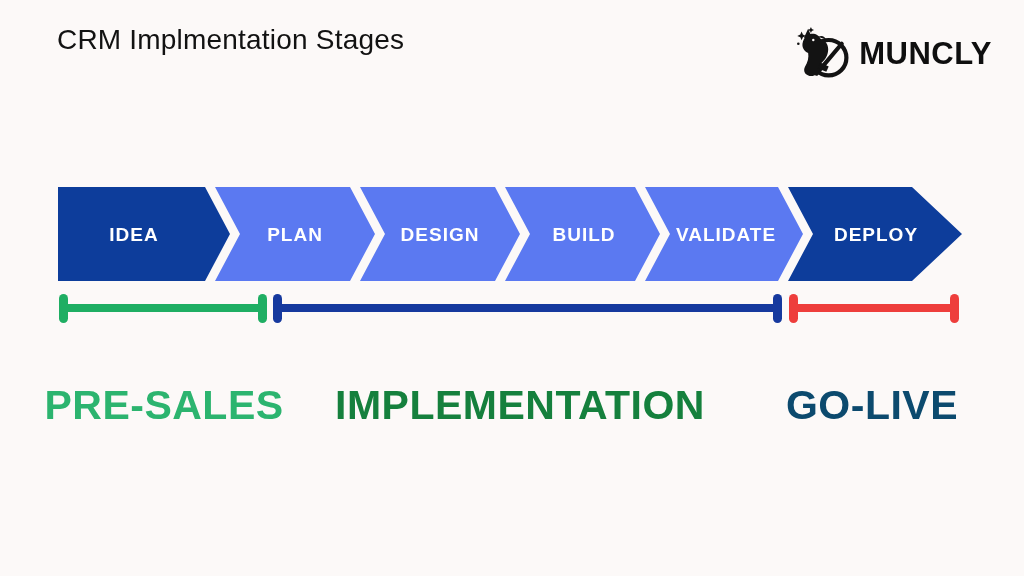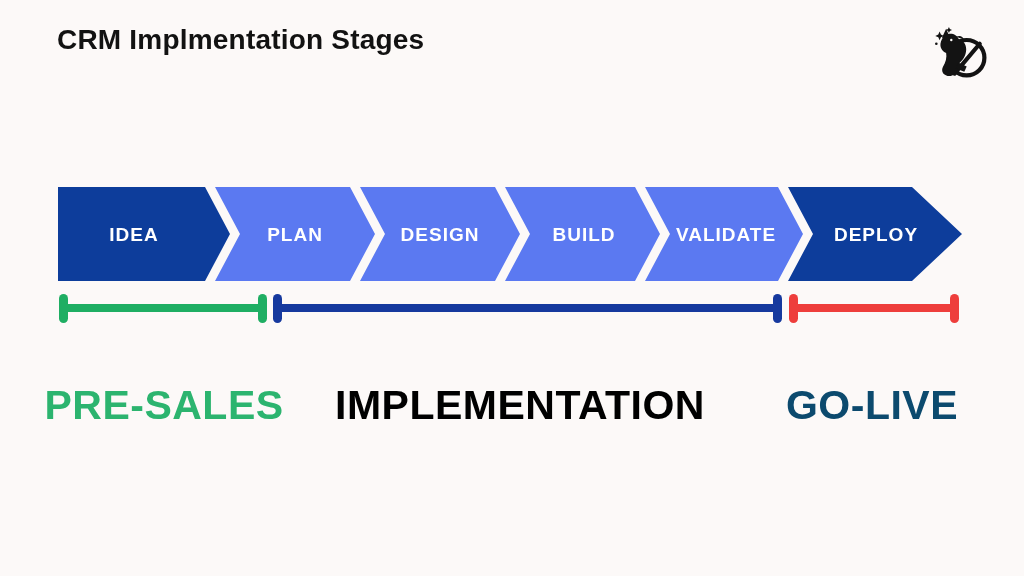--- a/index.html
+++ b/index.html
@@ -3,21 +3,21 @@
 <meta charset="utf-8">
 <style>
   html,body{margin:0;padding:0;}
   body{
     width:1024px;height:576px;position:relative;overflow:hidden;
     background:#fcf9f8;
     font-family:"Liberation Sans","DejaVu Sans",sans-serif;
   }
   .page-title{
     position:absolute;left:57px;top:24px;
-    font-size:28px;font-weight:700;color:#121212;letter-spacing:.2px;
+    font-size:28px;font-weight:400;color:#121212;letter-spacing:.2px;
   }
   .brand{
     position:absolute;right:32px;top:26px;
     display:flex;align-items:center;gap:5px;
   }
   .brand-name{
     font-size:31px;font-weight:800;color:#0f0f0f;letter-spacing:.5px;
   }
   .chevron-band{
     position:absolute;left:58px;top:187px;width:904px;height:94px;
@@ -37,21 +37,21 @@
   .range-presales .cap,.range-presales .bar{background:#1fae63;}
   .range-implementation{left:273px;width:509px;}
   .range-implementation .cap,.range-implementation .bar{background:#16399e;}
   .range-golive{left:789px;width:170px;}
   .range-golive .cap,.range-golive .bar{background:#ee3e3c;}
   .phase-label{
     position:absolute;top:382px;transform:translateX(-50%);
     font-size:41px;font-weight:800;letter-spacing:.5px;white-space:nowrap;
   }
   .phase-presales{left:164px;color:#2cb46f;}
-  .phase-implementation{left:520px;color:#000000;}
+  .phase-implementation{left:520px;color:#15803d;}
   .phase-golive{left:872px;color:#0c4a6e;}
 </style>
 </head>
 <body>
 
 <div class="page-title">CRM Implmentation Stages</div>
 
 <div class="brand">
   <svg width="60" height="56" viewBox="0 0 64 60" aria-hidden="true">
     <g fill="#131313">
@@ -62,20 +62,21 @@
     <circle cx="37" cy="34" r="19" fill="none" stroke="#131313" stroke-width="4.5"></circle>
     <line x1="24" y1="51" x2="51" y2="19" stroke="#131313" stroke-width="4.5" stroke-linecap="round"></line>
     <g fill="#131313">
       <path d="M15,3 L19.5,13.5 L10.5,12.5 Z"></path>
       <path d="M14,10 C19,6.5 26.5,8.5 28.5,14 C33.5,15 36.5,20 36.5,25 C36.5,31 33.5,36 29,40 L27,47 C26,51.5 21.5,54.5 16.5,53.5 C11.5,52.5 9.5,48 11.5,44 C14.5,39 16,34 15,29 C10.5,27 7.5,22 9.5,16.5 C10.5,13.8 12,11.5 14,10 Z"></path>
       <path d="M28,39 L37,43.5 L34.5,49 L25.5,45.5 Z"></path>
       <path d="M26,11.5 C29.5,9.5 33,11 34,14.5 C31.5,13.2 28.5,13 26,11.5 Z"></path>
       <circle cx="20.5" cy="15" r="1.3" fill="#fcf9f8"></circle>
     </g>
   </svg>
+  <span class="brand-name">MUNCLY</span>
 </div>
 
 <svg class="chevron-band" viewBox="0 0 904 94">
   <polygon points="0,0 147,0 172,47 147,94 0,94" fill="#0d3d9b"></polygon>
   <polygon points="157,0 292,0 317,47 292,94 157,94 182,47" fill="#5b79f1"></polygon>
   <polygon points="302,0 437,0 462,47 437,94 302,94 327,47" fill="#5b79f1"></polygon>
   <polygon points="447,0 577,0 602,47 577,94 447,94 472,47" fill="#5b79f1"></polygon>
   <polygon points="587,0 720,0 745,47 720,94 587,94 612,47" fill="#5b79f1"></polygon>
   <polygon points="730,0 854,0 904,47 854,94 730,94 755,47" fill="#0d3d9b"></polygon>
   <text x="76" y="54" text-anchor="middle">IDEA</text>

